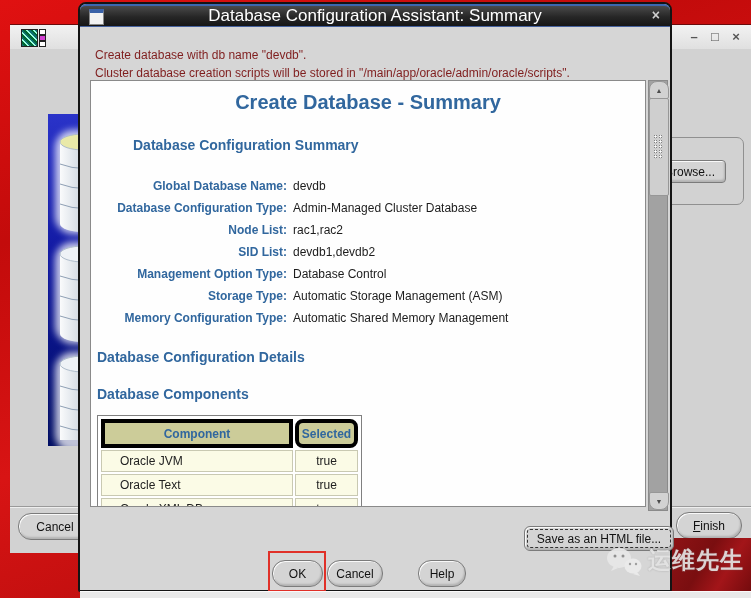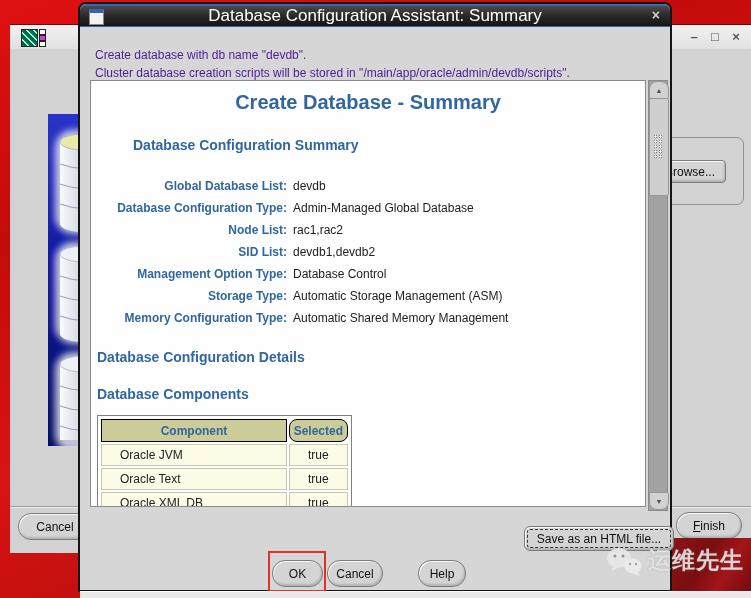--- a/index.html
+++ b/index.html
@@ -44,38 +44,38 @@
             background:#d6d6d6; border:2px solid #141414; border-radius:8px 8px 2px 2px; }
   .dlg-titlebar { position:absolute; left:0; top:0; width:100%; height:20px;
                   background:linear-gradient(#4a4a4a,#262626 55%,#161616);
                   border-top:2px solid #3c66b0; border-bottom:1px solid #46629e;
                   border-radius:6px 6px 0 0; display:flex; align-items:center; }
   .dlg-title { flex:1; text-align:center; color:#fff; font-size:17px; font-weight:normal; }
   .dlg-win-icon { position:absolute; left:9px; top:3px; width:13px; height:11px;
                   background:#f2f2f2; border:1px solid #888; border-top:4px solid #3a62a8; }
   .dlg-close { position:absolute; right:10px; top:1px; color:#cfcfcf; font-size:14px;
                font-weight:bold; cursor:default; }
-  .intro { position:absolute; left:15px; font-size:12px; color:#4c1d95; }
+  .intro { position:absolute; left:15px; font-size:12px; color:#7f1d1d; }
   .intro1 { top:44px; } .intro2 { top:62px; }
 
   .scrollpane { position:absolute; left:10px; top:76px; width:554px; height:425px;
                 background:#fefefe; border:1px solid #8a8a8a; overflow:hidden; }
   .page-title { position:absolute; left:0; top:10px; width:100%; text-align:center;
                 color:#31679e; font-size:20px; font-weight:bold; }
   .sect-h { position:absolute; left:6px; color:#31679e; font-size:14px; font-weight:bold; }
   .h-summary { top:56px;padding-left:36px; } .h-details { top:268px; } .h-components { top:305px; }
   .fields { position:absolute; left:0; top:94px; width:100%; }
   .frow { display:flex; height:22px; align-items:center; }
   .flabel { width:196px; text-align:right; color:#31679e; font-size:12px; font-weight:bold; }
   .fvalue { margin-left:6px; color:#1c1c1c; font-size:12px; }
 
   .tblwrap { position:absolute; left:6px; top:334px; background:#fff;
              border:1px solid #808080; padding:1px; }
   .tblwrap table { border-collapse:separate; border-spacing:2px; }
-  .tblwrap th { width:184px; height:21px; background:#cccc99; border:1px solid #000000;
+  .tblwrap th { width:184px; height:21px; background:#cccc99; border:4px solid #000000;
                 color:#31679e; font-size:12px; font-weight:bold; text-align:center; }
   .tblwrap th.sel { width:55px;border-radius:8px; }
   .tblwrap td { height:20px; background:#fbfbe6; border:1px solid #c9c9b2;
                 color:#222; font-size:12px; padding:0 18px; }
   .tblwrap td.c { text-align:center; }
 
   .scrollbar { position:absolute; left:568px; top:76px; width:18px; height:429px;
                background:#a2a2a2; border:1px solid #8a8a8a; }
   .sb-btn { position:absolute; left:0; width:18px; height:16px; background:#d2d2d2;
             border:1px solid #979797; display:flex; align-items:center; justify-content:center;
@@ -174,34 +174,34 @@
   <div class="red-patch"></div>
 
   <div class="dialog">
     <div class="dlg-titlebar">
       <div class="dlg-win-icon"></div>
       <div class="dlg-title">Database Configuration Assistant: Summary</div>
       <div class="dlg-close">×</div>
     </div>
 
     <div class="intro intro1">Create database with db name "devdb".</div>
-    <div class="intro intro2">Cluster database creation scripts will be stored in "/main/app/oracle/admin/devdb/scripts".</div>
+    <div class="intro intro2">Cluster database creation scripts will be stored in "/main/app/oracle/admin/oracle/scripts".</div>
 
     <div class="scrollpane">
       <div class="page-title">Create Database - Summary</div>
       <div class="sect-h h-summary">Database Configuration Summary</div>
 
       <div class="fields">
         <div class="frow">
-          <span class="flabel">Global Database List:</span>
+          <span class="flabel">Global Database Name:</span>
           <span class="fvalue">devdb</span>
         </div>
         <div class="frow">
           <span class="flabel">Database Configuration Type:</span>
-          <span class="fvalue">Admin-Managed Global Database</span>
+          <span class="fvalue">Admin-Managed Cluster Database</span>
         </div>
         <div class="frow">
           <span class="flabel">Node List:</span>
           <span class="fvalue">rac1,rac2</span>
         </div>
         <div class="frow">
           <span class="flabel">SID List:</span>
           <span class="fvalue">devdb1,devdb2</span>
         </div>
         <div class="frow">

